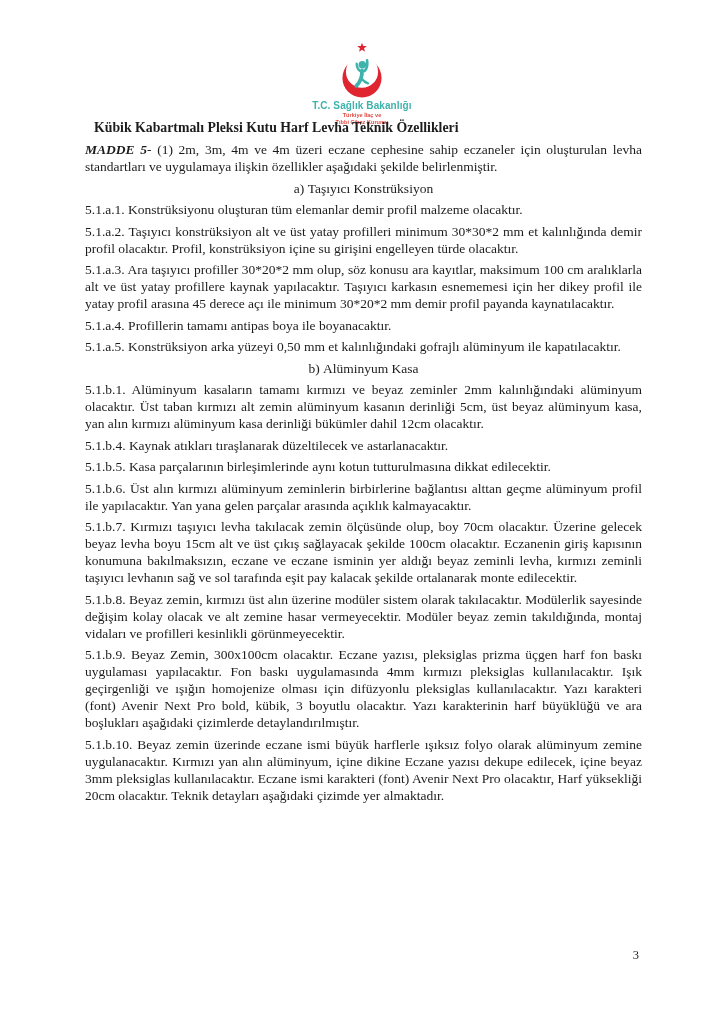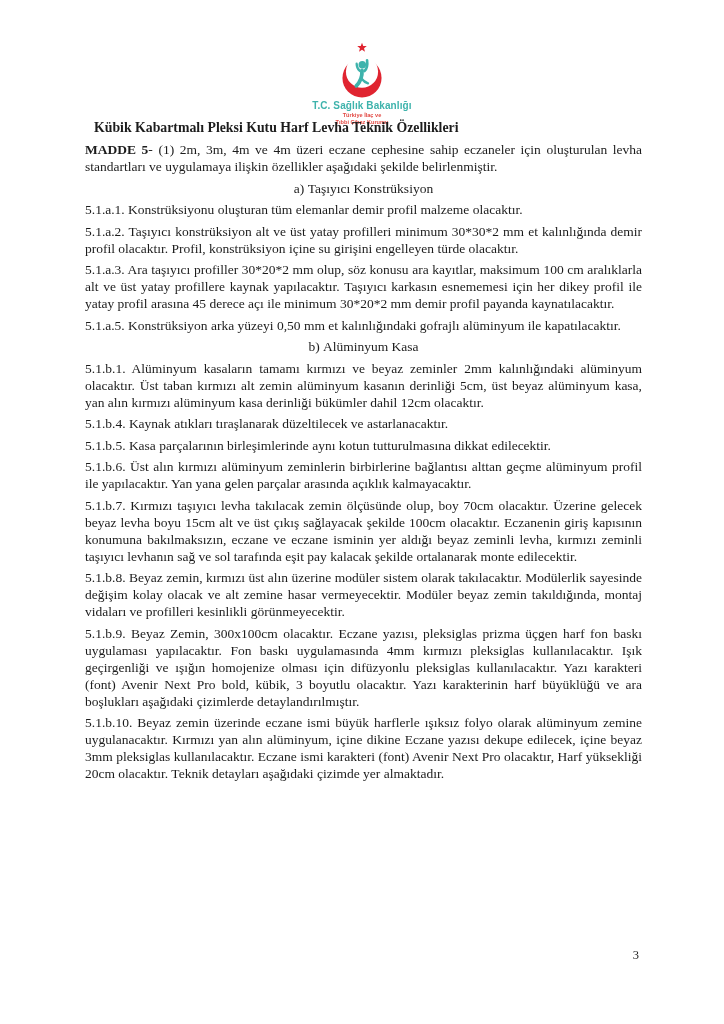--- a/index.html
+++ b/index.html
@@ -52,21 +52,21 @@
     margin: 0 0 5px 9px;
     line-height: 17px;
   }
   .para {
     font-size: 13.5px;
     line-height: 17px;
     margin: 0 0 4.5px 0;
     text-align: justify;
   }
   .para.left { text-align: center; }
-  .madde-label { font-weight: 700; }
+  .madde-label { font-weight: 700; font-style: italic; }
   .page-number {
     position: absolute;
     right: 85px;
     bottom: 62px;
     font-size: 12.5px;
     line-height: 14px;
   }
 </style>
 </head>
 <body>
@@ -98,20 +98,21 @@
 
   <div class="content">
     <h1 class="doc-title">Kübik Kabartmalı Pleksi Kutu Harf Levha Teknik Özellikleri</h1>
 
     <p class="para"><span class="madde-label">MADDE 5</span><span>- (1) 2m, 3m, 4m ve 4m üzeri eczane cephesine sahip eczaneler için oluşturulan levha standartları ve uygulamaya ilişkin özellikler aşağıdaki şekilde belirlenmiştir.</span></p>
 
     <p class="para left">a)&nbsp;Taşıyıcı Konstrüksiyon</p>
     <p class="para">5.1.a.1. Konstrüksiyonu oluşturan tüm elemanlar demir profil malzeme olacaktır.</p>
     <p class="para">5.1.a.2. Taşıyıcı konstrüksiyon alt ve üst yatay profilleri minimum 30*30*2 mm et kalınlığında demir profil olacaktır. Profil, konstrüksiyon içine su girişini engelleyen türde olacaktır.</p>
     <p class="para">5.1.a.3. Ara taşıyıcı profiller 30*20*2 mm olup, söz konusu ara kayıtlar, maksimum 100 cm aralıklarla alt ve üst yatay profillere kaynak yapılacaktır. Taşıyıcı karkasın esnememesi için her dikey profil ile yatay profil arasına 45 derece açı ile minimum 30*20*2 mm demir profil payanda kaynatılacaktır.</p>
+    <p class="para">5.1.a.4. Profillerin tamamı antipas boya ile boyanacaktır.</p>
     <p class="para">5.1.a.5. Konstrüksiyon arka yüzeyi 0,50 mm et kalınlığındaki gofrajlı alüminyum ile kapatılacaktır.</p>
     <p class="para left">b)&nbsp;Alüminyum Kasa</p>
     <p class="para">5.1.b.1. Alüminyum kasaların tamamı kırmızı ve beyaz zeminler 2mm kalınlığındaki alüminyum olacaktır. Üst taban kırmızı alt zemin alüminyum kasanın derinliği 5cm, üst beyaz alüminyum kasa, yan alın kırmızı alüminyum kasa derinliği bükümler dahil 12cm olacaktır.</p>
     <p class="para">5.1.b.4. Kaynak atıkları tıraşlanarak düzeltilecek ve astarlanacaktır.</p>
     <p class="para">5.1.b.5. Kasa parçalarının birleşimlerinde aynı kotun tutturulmasına dikkat edilecektir.</p>
     <p class="para">5.1.b.6. Üst alın kırmızı alüminyum zeminlerin birbirlerine bağlantısı alttan geçme alüminyum profil ile yapılacaktır. Yan yana gelen parçalar arasında açıklık kalmayacaktır.</p>
     <p class="para">5.1.b.7. Kırmızı taşıyıcı levha takılacak zemin ölçüsünde olup, boy 70cm olacaktır. Üzerine gelecek beyaz levha boyu 15cm alt ve üst çıkış sağlayacak şekilde 100cm olacaktır. Eczanenin giriş kapısının konumuna bakılmaksızın, eczane ve eczane isminin yer aldığı beyaz zeminli levha, kırmızı zeminli taşıyıcı levhanın sağ ve sol tarafında eşit pay kalacak şekilde ortalanarak monte edilecektir.</p>
     <p class="para">5.1.b.8. Beyaz zemin, kırmızı üst alın üzerine modüler sistem olarak takılacaktır. Modülerlik sayesinde değişim kolay olacak ve alt zemine hasar vermeyecektir. Modüler beyaz zemin takıldığında, montaj vidaları ve profilleri kesinlikli görünmeyecektir.</p>
     <p class="para">5.1.b.9. Beyaz Zemin, 300x100cm olacaktır. Eczane yazısı, pleksiglas prizma üçgen harf fon baskı uygulaması yapılacaktır. Fon baskı uygulamasında 4mm kırmızı pleksiglas kullanılacaktır. Işık geçirgenliği ve ışığın homojenize olması için difüzyonlu pleksiglas kullanılacaktır. Yazı karakteri (font) Avenir Next Pro bold, kübik, 3 boyutlu olacaktır. Yazı karakterinin harf büyüklüğü ve ara boşlukları aşağıdaki çizimlerde detaylandırılmıştır.</p>
     <p class="para">5.1.b.10. Beyaz zemin üzerinde eczane ismi büyük harflerle ışıksız folyo olarak alüminyum zemine uygulanacaktır. Kırmızı yan alın alüminyum, içine dikine Eczane yazısı dekupe edilecek, içine beyaz 3mm pleksiglas kullanılacaktır. Eczane ismi karakteri (font) Avenir Next Pro olacaktır, Harf yüksekliği 20cm olacaktır. Teknik detayları aşağıdaki çizimde yer almaktadır.</p>

